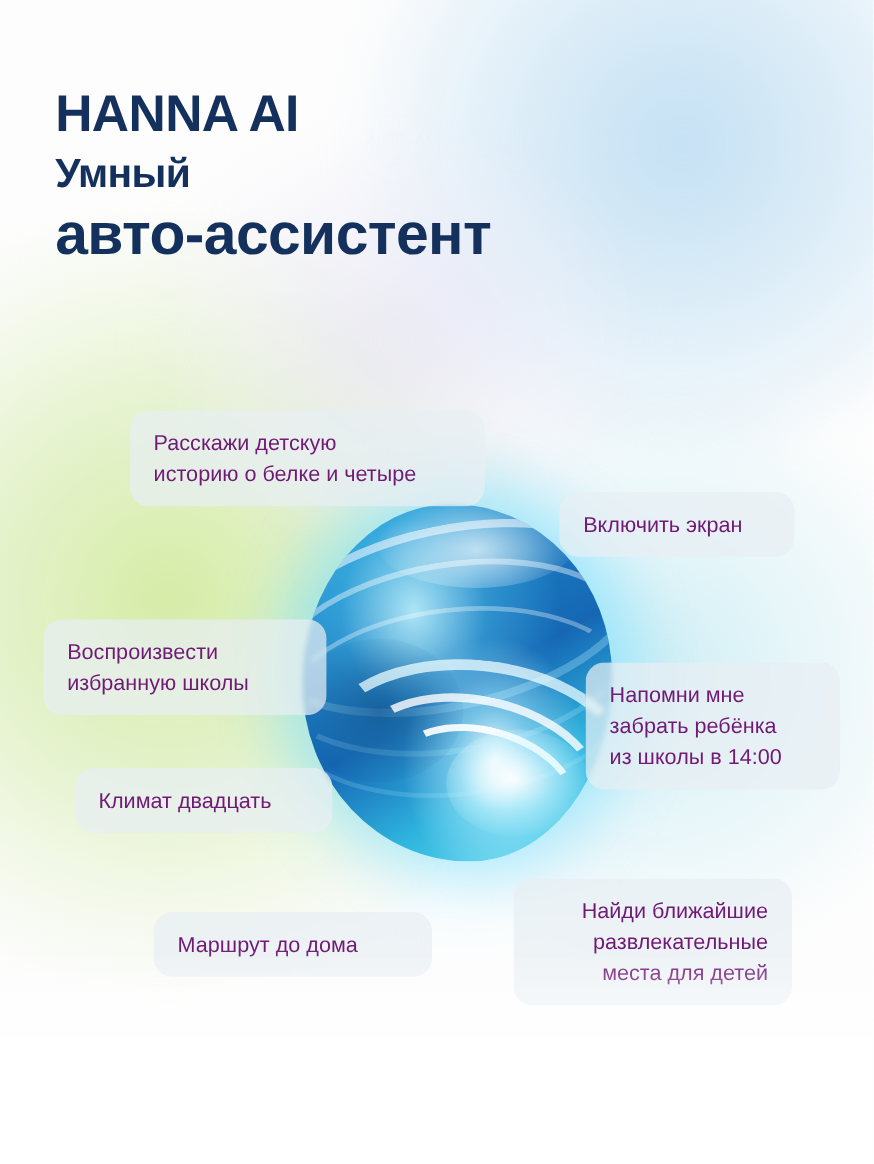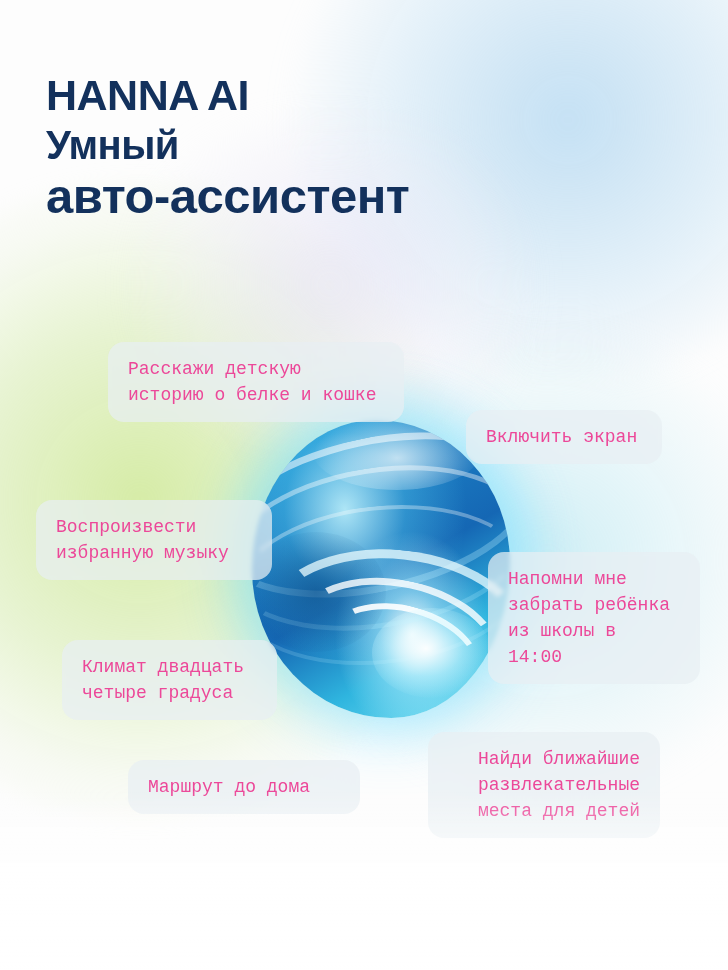--- a/index.html
+++ b/index.html
@@ -86,21 +86,21 @@
   .headline .line {
     color: #13315c;
     font-weight: bold;
     letter-spacing: -0.5px;
   }
   .headline .l1 {
     font-size: 43px;
     line-height: 50px;
   }
   .headline .l2 {
-    font-size: 40px;
+    font-size: 34px;
     line-height: 50px;
   }
   .headline .l3 {
     font-size: 49px;
     line-height: 52px;
   }
 
   
   .orb-glow {
     position: absolute;
@@ -158,32 +158,31 @@
     width: 170px; height: 80px;
     background: radial-gradient(ellipse at 50% 60%, rgba(255,255,255,0.7) 0%, rgba(255,255,255,0) 70%);
     border-radius: 50%;
   }
 
   
   .bubble {
     position: absolute;
     background: rgba(232, 238, 243, 0.72);
     border-radius: 16px;
-    color: #ec4899;
+    color: #701a75;
     font-size: 18px;
     line-height: 26px;
     padding: 14px 20px;
     box-sizing: border-box;
     backdrop-filter: blur(2px);
-    font-family: Liberation Mono, monospace;
   }
 
   #b-story   { left: 108px; top: 342px;  width: 296px; }
   #b-screen  { left: 466px; top: 410px;  width: 196px; }
-  #b-music   { left: 36px;  top: 500px;  width: 236px; }
+  #b-music   { left: 36px;  top: 516px;  width: 236px; }
   #b-remind  { left: 488px; top: 552px;  width: 212px; }
   #b-climate { left: 62px;  top: 640px;  width: 215px; }
   #b-route   { left: 128px; top: 760px;  width: 232px; }
   #b-places  { left: 428px; top: 732px;  width: 232px; text-align: right; }
 </style>
 </head>
 <body>
 
 <div id="poster">
 
@@ -207,41 +206,40 @@
     <div class="dark1"></div>
     <div class="swirl s4"></div>
     <div class="swirl s5"></div>
     <div class="swirl s6"></div>
     <div class="hilite"></div>
     <div class="topglow"></div>
   </div>
 
   <div class="bubble" id="b-story">
     <div>Расскажи детскую</div>
-    <div>историю о белке и кошке</div>
+    <div>историю о белке и четыре</div>
   </div>
 
   <div class="bubble" id="b-screen">
     <div>Включить экран</div>
   </div>
 
   <div class="bubble" id="b-music">
     <div>Воспроизвести</div>
-    <div>избранную музыку</div>
+    <div>избранную школы</div>
   </div>
 
   <div class="bubble" id="b-remind">
     <div>Напомни мне</div>
     <div>забрать ребёнка</div>
     <div>из школы в 14:00</div>
   </div>
 
   <div class="bubble" id="b-climate">
     <div>Климат двадцать</div>
-    <div>четыре градуса</div>
   </div>
 
   <div class="bubble" id="b-route">
     <div>Маршрут до дома</div>
   </div>
 
   <div class="bubble" id="b-places">
     <div>Найди ближайшие</div>
     <div>развлекательные</div>
     <div>места для детей</div>

